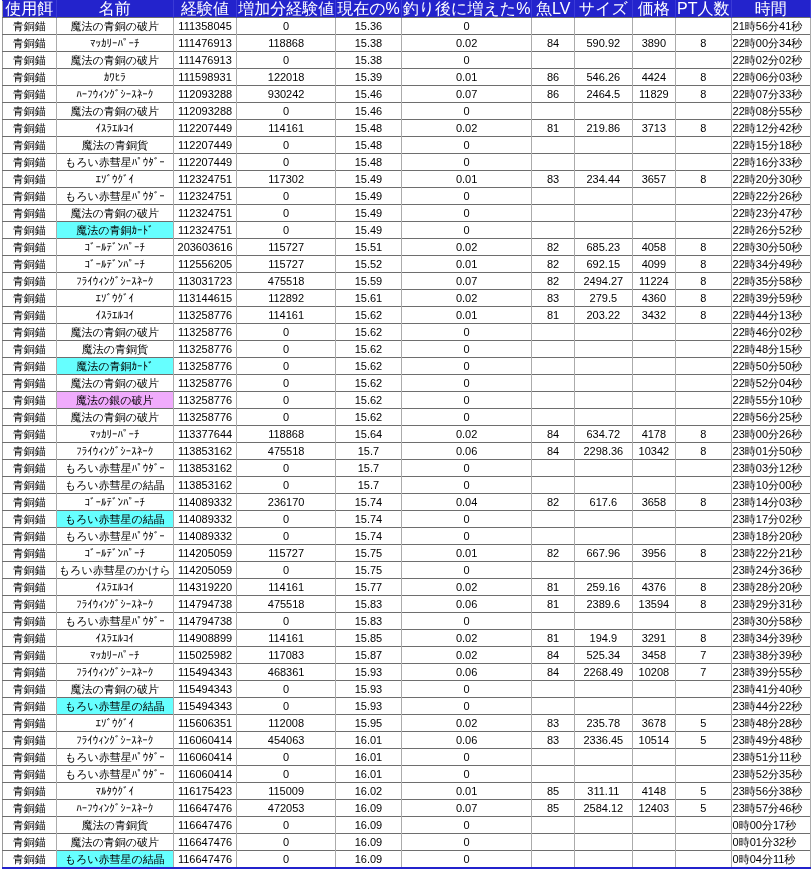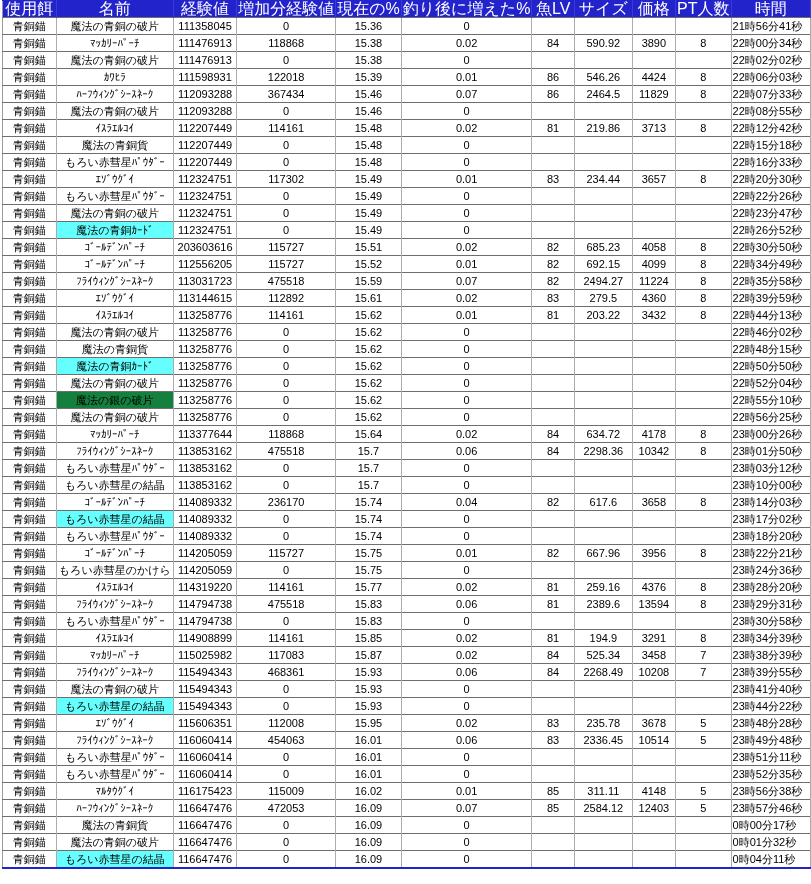--- a/index.html
+++ b/index.html
@@ -18,21 +18,21 @@
     white-space:nowrap;overflow:hidden;color:#000;
     border-right:1px solid #ababab;border-top:1px solid #6e6e6e;
   }
   th{
     background:#2323cc;color:#ffffff;font-weight:normal;font-size:16px;
     border-right:1px solid #3a3ad6;border-top:1px solid #2323cc;
   }
   td.col-time{text-align:left;padding-right:2px;}
   tr.pp-row td.pp-filled{background:#ff9999;}
   td.hl-cyan{background:#66ffff;}
-  td.hl-green{background:#15803d;text-align:center;}
+  td.hl-green{background:#f0abfc;text-align:center;}
 </style>
 </head>
 <body>
 
 <table>
   <colgroup>
       <col style="width: 57px;">
       <col style="width: 121px;">
       <col style="width: 70px;">
       <col style="width: 88px;">
@@ -109,21 +109,21 @@
         <td class="col-lv">86</td>
         <td class="col-size">546.26</td>
         <td class="col-price">4424</td>
         <td class="col-pt">8</td>
         <td class="col-time">22時06分03秒</td>
       </tr>
       <tr>
         <td class="col-bait">青銅錨</td>
         <td class="col-name">ﾊｰﾌｳｨﾝｸﾞｼｰｽﾈｰｸ</td>
         <td class="col-exp">112093288</td>
-        <td class="col-gain">367434</td>
+        <td class="col-gain">930242</td>
         <td class="col-pct">15.46</td>
         <td class="col-gainPct">0.07</td>
         <td class="col-lv">86</td>
         <td class="col-size">2464.5</td>
         <td class="col-price">11829</td>
         <td class="col-pt">8</td>
         <td class="col-time">22時07分33秒</td>
       </tr>
       <tr>
         <td class="col-bait">青銅錨</td>

